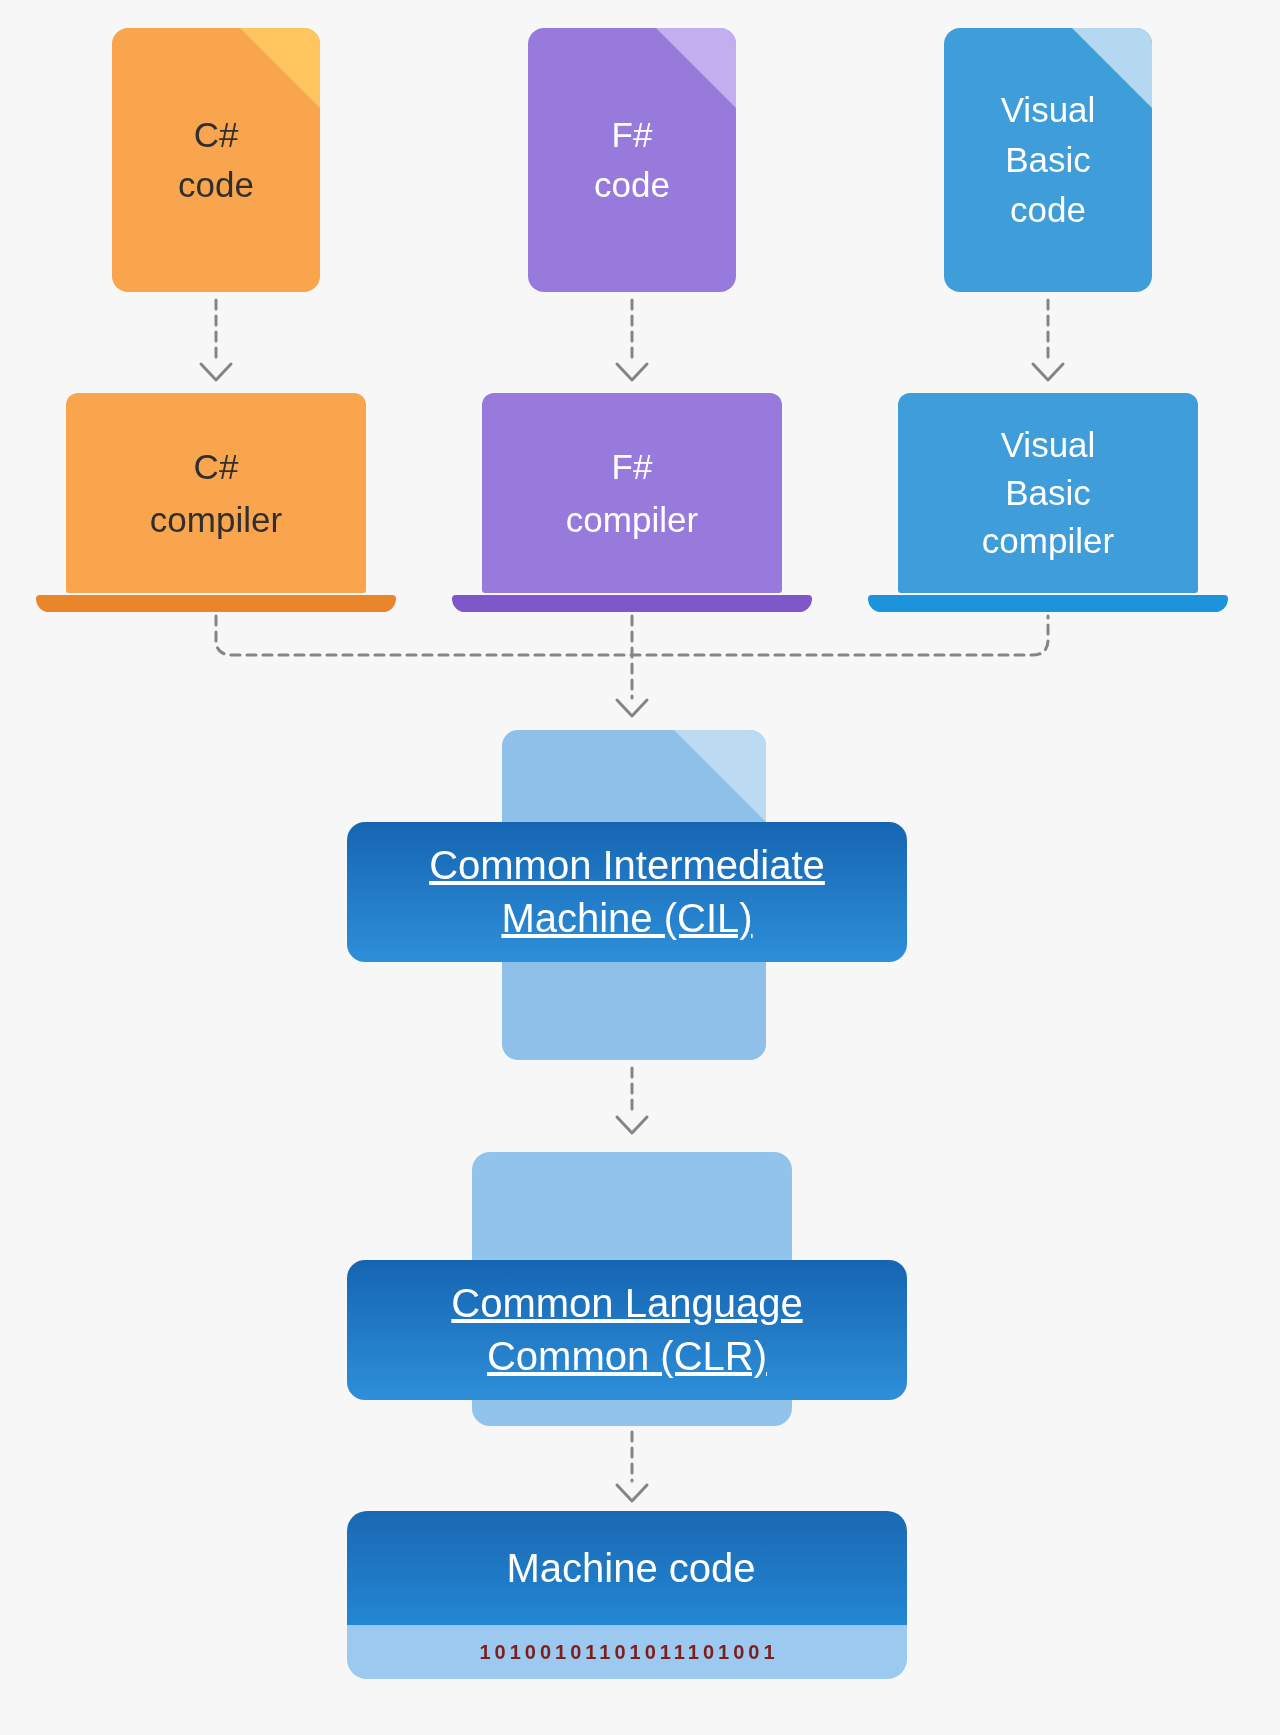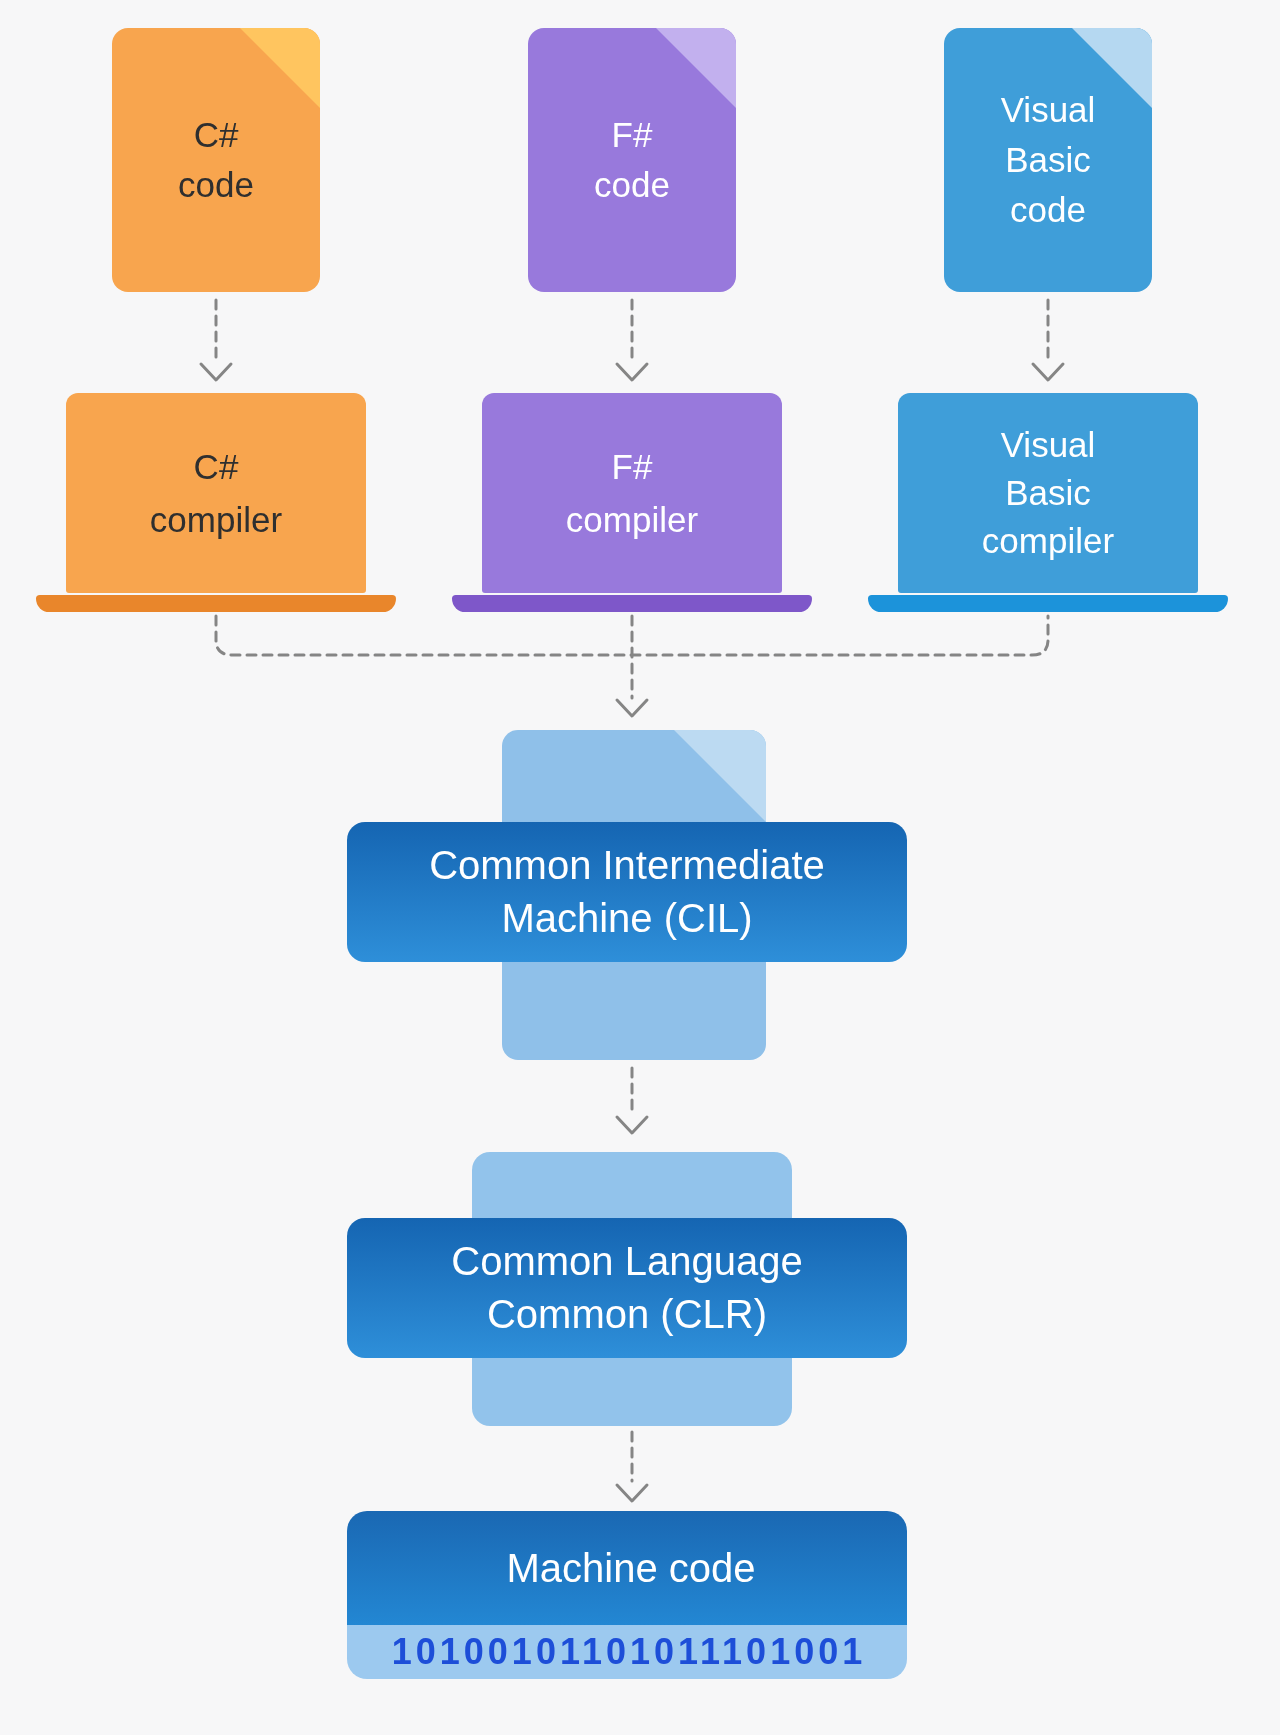--- a/index.html
+++ b/index.html
@@ -48,37 +48,37 @@
   .cil-doc .fold{position:absolute;top:0;right:0;width:92px;height:92px;
     background:#BCDAF2;clip-path:polygon(0 0,100% 0,100% 100%);}
   .clr-block{
     position:absolute;left:472px;top:1152px;width:320px;height:274px;
     border-radius:18px;background:#92C3EB;
   }
   .banner{
     position:absolute;left:347px;width:560px;height:140px;border-radius:18px;
     background:linear-gradient(180deg,#1565B2,#2E8FD9);
     color:#FFFFFF;display:flex;flex-direction:column;align-items:center;
-    justify-content:center;text-align:center;font-size:40px;line-height:53px;
+    justify-content:center;text-align:center;font-size:40px;line-height:53px;text-decoration:underline;
   }
   .banner-cil{top:822px;}
-  .banner-clr{top:1218px;}
+  .banner-clr{top:1260px;}
 
   
   .machine-box{
     position:absolute;left:347px;top:1511px;width:560px;height:168px;
     border-radius:20px;overflow:hidden;display:flex;flex-direction:column;
   }
   .machine-top{
     flex:1;background:linear-gradient(180deg,#1A68B3,#2387D3);color:#FFFFFF;
     font-size:40px;display:flex;align-items:center;justify-content:center;padding-left:8px;
   }
   .machine-strip{
-    height:54px;background:#9CC9EF;color:#1d4ed8;font-weight:bold;
-    font-size:36px;letter-spacing:4px;padding-left:4px;
+    height:54px;background:#9CC9EF;color:#7f1d1d;font-weight:bold;
+    font-size:20px;letter-spacing:4px;padding-left:4px;
     display:flex;align-items:center;justify-content:center;
   }
 </style>
 </head>
 <body>
 
 <div class="canvas">
 
   <svg class="arrow-layer" width="1280" height="1735" viewBox="0 0 1280 1735">
     <g stroke="#858585" stroke-width="3" fill="none" stroke-linecap="round" stroke-linejoin="round">

